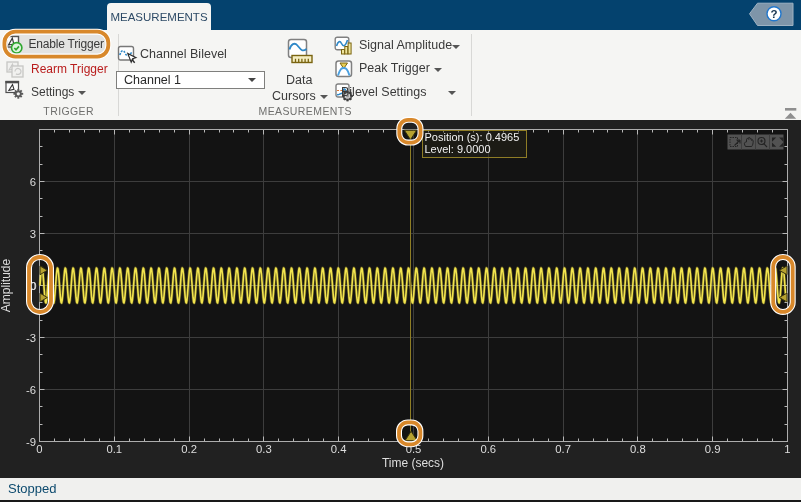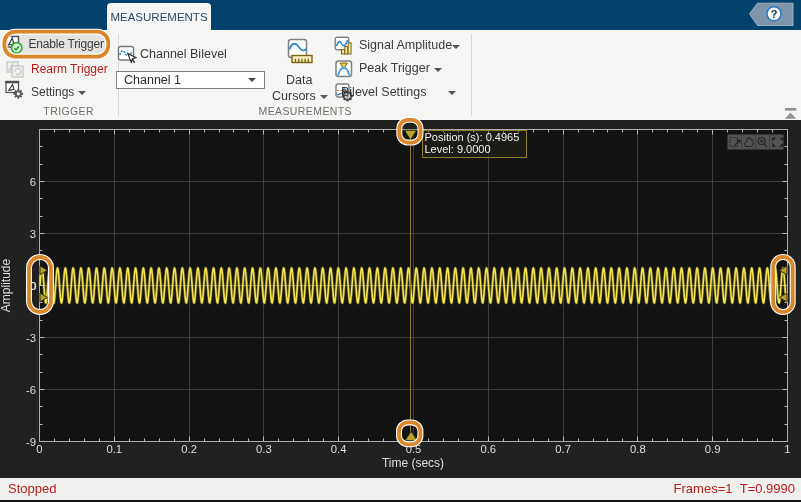--- a/index.html
+++ b/index.html
@@ -7,21 +7,21 @@
 body { font-family:"Liberation Sans", sans-serif; position:relative; background:#f5f5f3; }
 .abs { position:absolute; }
 #header { left:0; top:0; width:801px; height:30px; background:#04426e; }
 #scopeTab { left:0; top:0; width:107px; height:30px; color:#f2f5f8; font-size:11.5px; letter-spacing:0.3px; text-align:center; line-height:31px; }
 #measTab { left:107px; top:3px; width:104px; height:27px; background:#f5f5f3; border-radius:4px 4px 0 0; color:#2d4a66; font-size:11.5px; text-align:center; line-height:28px; }
 #ribbon { left:0; top:30px; width:801px; height:90px; background:#f5f5f3; }
 .sep { position:absolute; top:4px; width:1px; height:82px; background:#d8d8d6; }
 .grplbl { position:absolute; top:74.5px; font-size:10.5px; color:#6f6f6d; letter-spacing:0.4px; text-align:right; }
 .btnlbl { font-size:12.5px; color:#3a3a3a; white-space:nowrap; }
 .caret { display:inline-block; width:0; height:0; border-left:4px solid transparent; border-right:4px solid transparent; border-top:4.5px solid #555; vertical-align:middle; }
-#statusbar { left:0; top:478px; width:801px; height:22px; background:#f0f0ee; font-size:13px; color:#b91c1c; line-height:21px; }
+#statusbar { left:0; top:478px; width:801px; height:22px; background:#f0f0ee; font-size:13px; color:#0c4a6e; line-height:21px; }
 #botedge { left:0; top:500px; width:801px; height:2px; background:#191919; }
 </style></head>
 <body>
 <div id="header" class="abs">
   <div id="measTab" class="abs">MEASUREMENTS</div>
   <svg class="abs" style="left:745px;top:0" width="56" height="30">
     <path d="M4.5 13.8 12.5 3.2 48 3.2 48 25.5 12.5 25.5 Z" fill="#7e95a9" stroke="#9fb2c2" stroke-width="1"></path>
     <circle cx="29" cy="13.8" r="7" fill="#ffffff" stroke="#2277cc" stroke-width="1.4"></circle>
     <text x="29" y="18.2" font-size="11.5" font-weight="bold" fill="#17344f" text-anchor="middle">?</text>
   </svg>
@@ -180,21 +180,20 @@
 <text x="563.1" y="452.5" font-size="11.3" fill="#dedede" text-anchor="middle">0.7</text>
 <text x="637.9" y="452.5" font-size="11.3" fill="#dedede" text-anchor="middle">0.8</text>
 <text x="712.7" y="452.5" font-size="11.3" fill="#dedede" text-anchor="middle">0.9</text>
 <text x="787.5" y="452.5" font-size="11.3" fill="#dedede" text-anchor="middle">1</text>
 <text x="413" y="466.5" font-size="12" fill="#dedede" text-anchor="middle">Time (secs)</text>
 <text x="10" y="285.5" font-size="12" fill="#dedede" text-anchor="middle" transform="rotate(-90 10 285.5)">Amplitude</text>
 </g>
 </svg>
 <div id="statusbar" class="abs">
     <span style="position:absolute;left:8px">Stopped</span>
-    <span style="position:absolute;right:6px">Frames=1&nbsp;&nbsp;T=0.9990</span>
   </div>
 <div id="botedge" class="abs"></div>
 <svg class="abs" style="left:0;top:0;pointer-events:none" width="801" height="502">
 <rect x="4.4" y="31.7" width="103.9" height="24.9" rx="11" fill="none" stroke="#ffffff" stroke-width="6"></rect>
 <rect x="4.4" y="31.7" width="103.9" height="24.9" rx="11" fill="none" stroke="#d8882b" stroke-width="3.8"></rect>
 <rect x="399.3" y="119.8" width="21.2" height="22.8" rx="8.8" fill="none" stroke="#ffffff" stroke-width="6"></rect>
 <rect x="399.3" y="119.8" width="21.2" height="22.8" rx="8.8" fill="none" stroke="#d8882b" stroke-width="3.8"></rect>
 <rect x="399" y="422.4" width="21.4" height="21.9" rx="8.8" fill="none" stroke="#ffffff" stroke-width="6"></rect>
 <rect x="399" y="422.4" width="21.4" height="21.9" rx="8.8" fill="none" stroke="#d8882b" stroke-width="3.8"></rect>
 <rect x="29" y="257" width="22" height="55" rx="11" fill="none" stroke="#ffffff" stroke-width="6"></rect>

